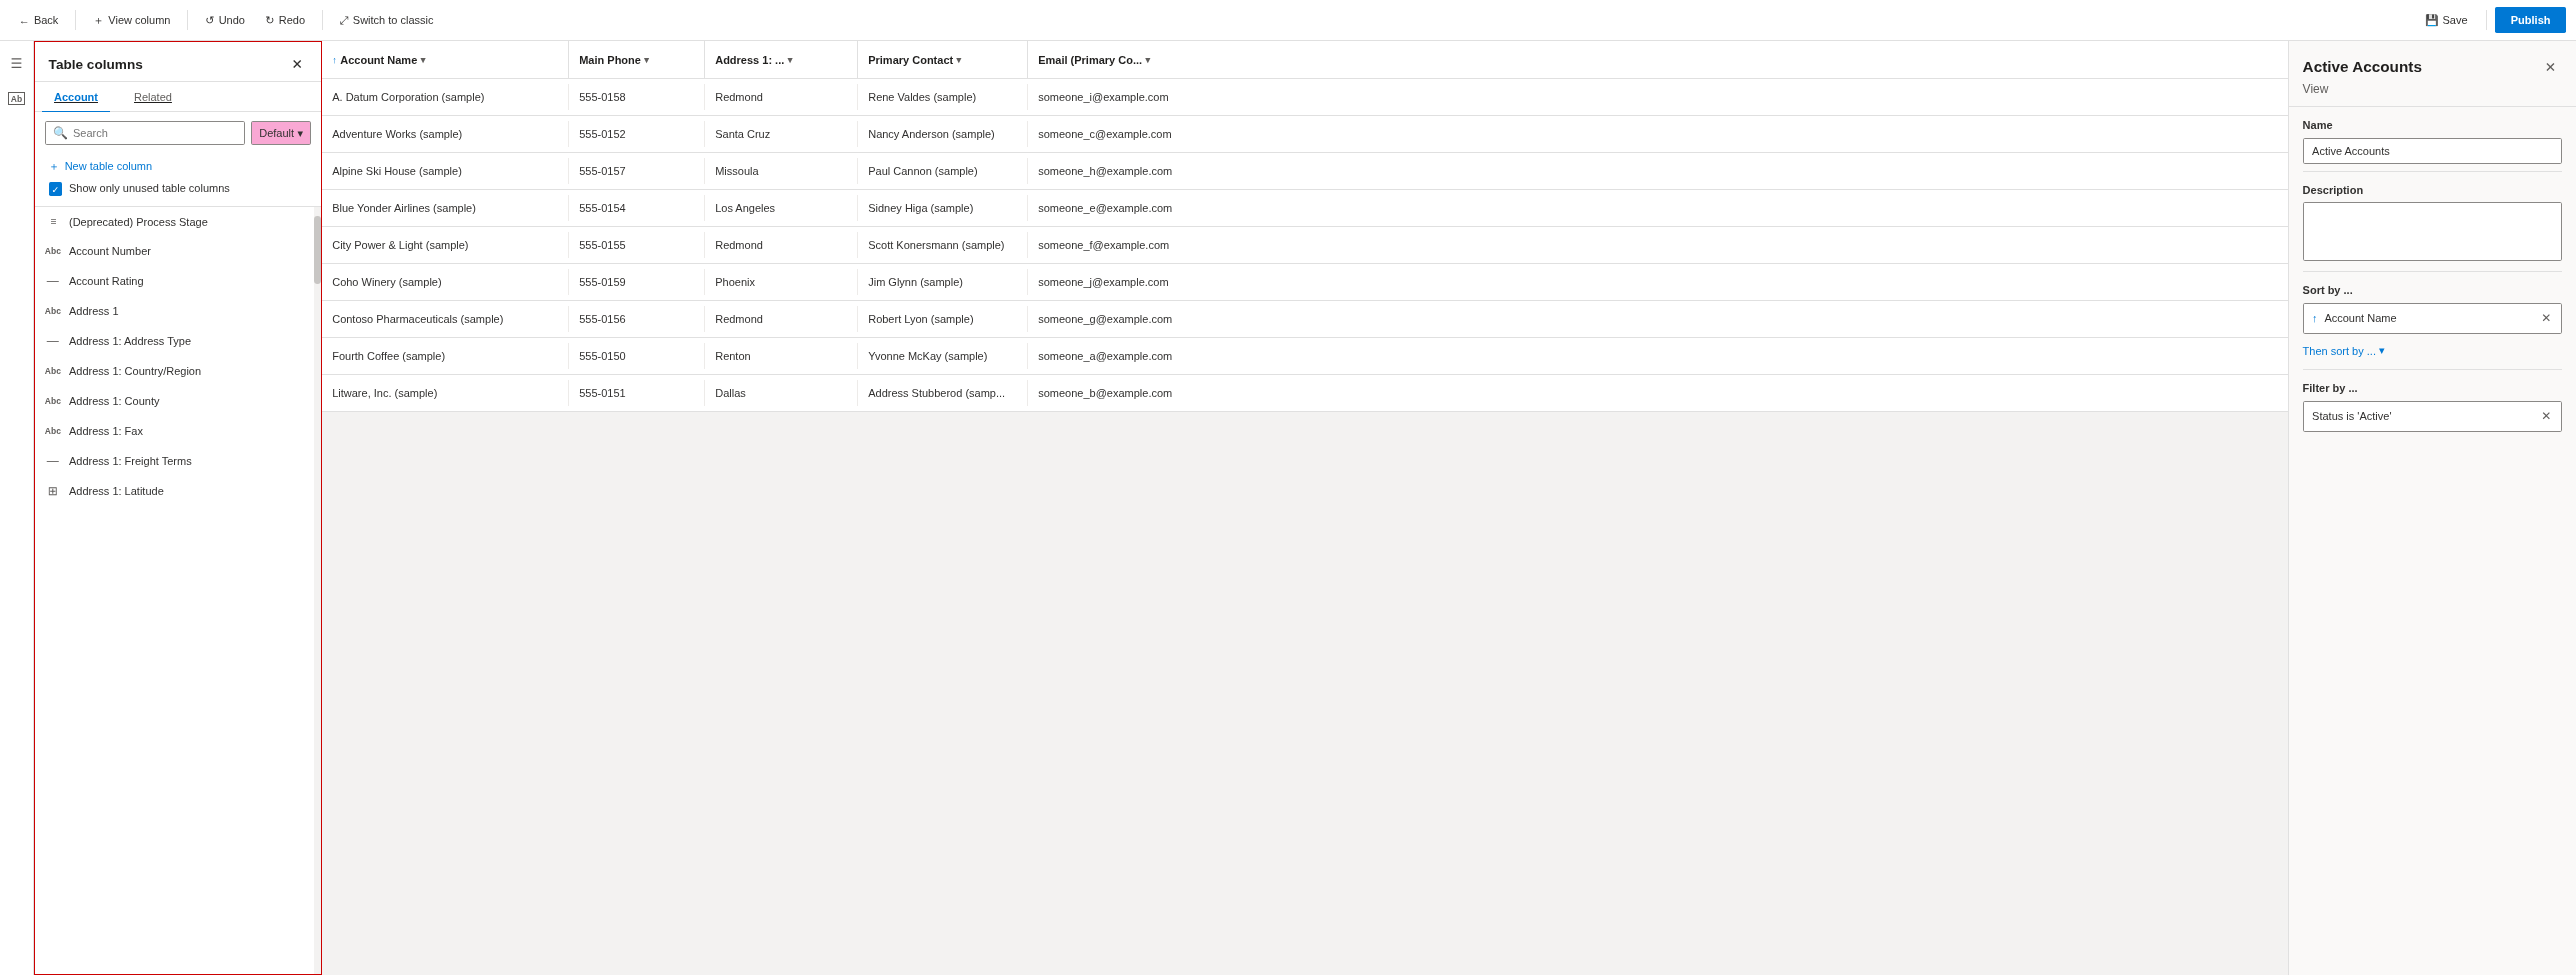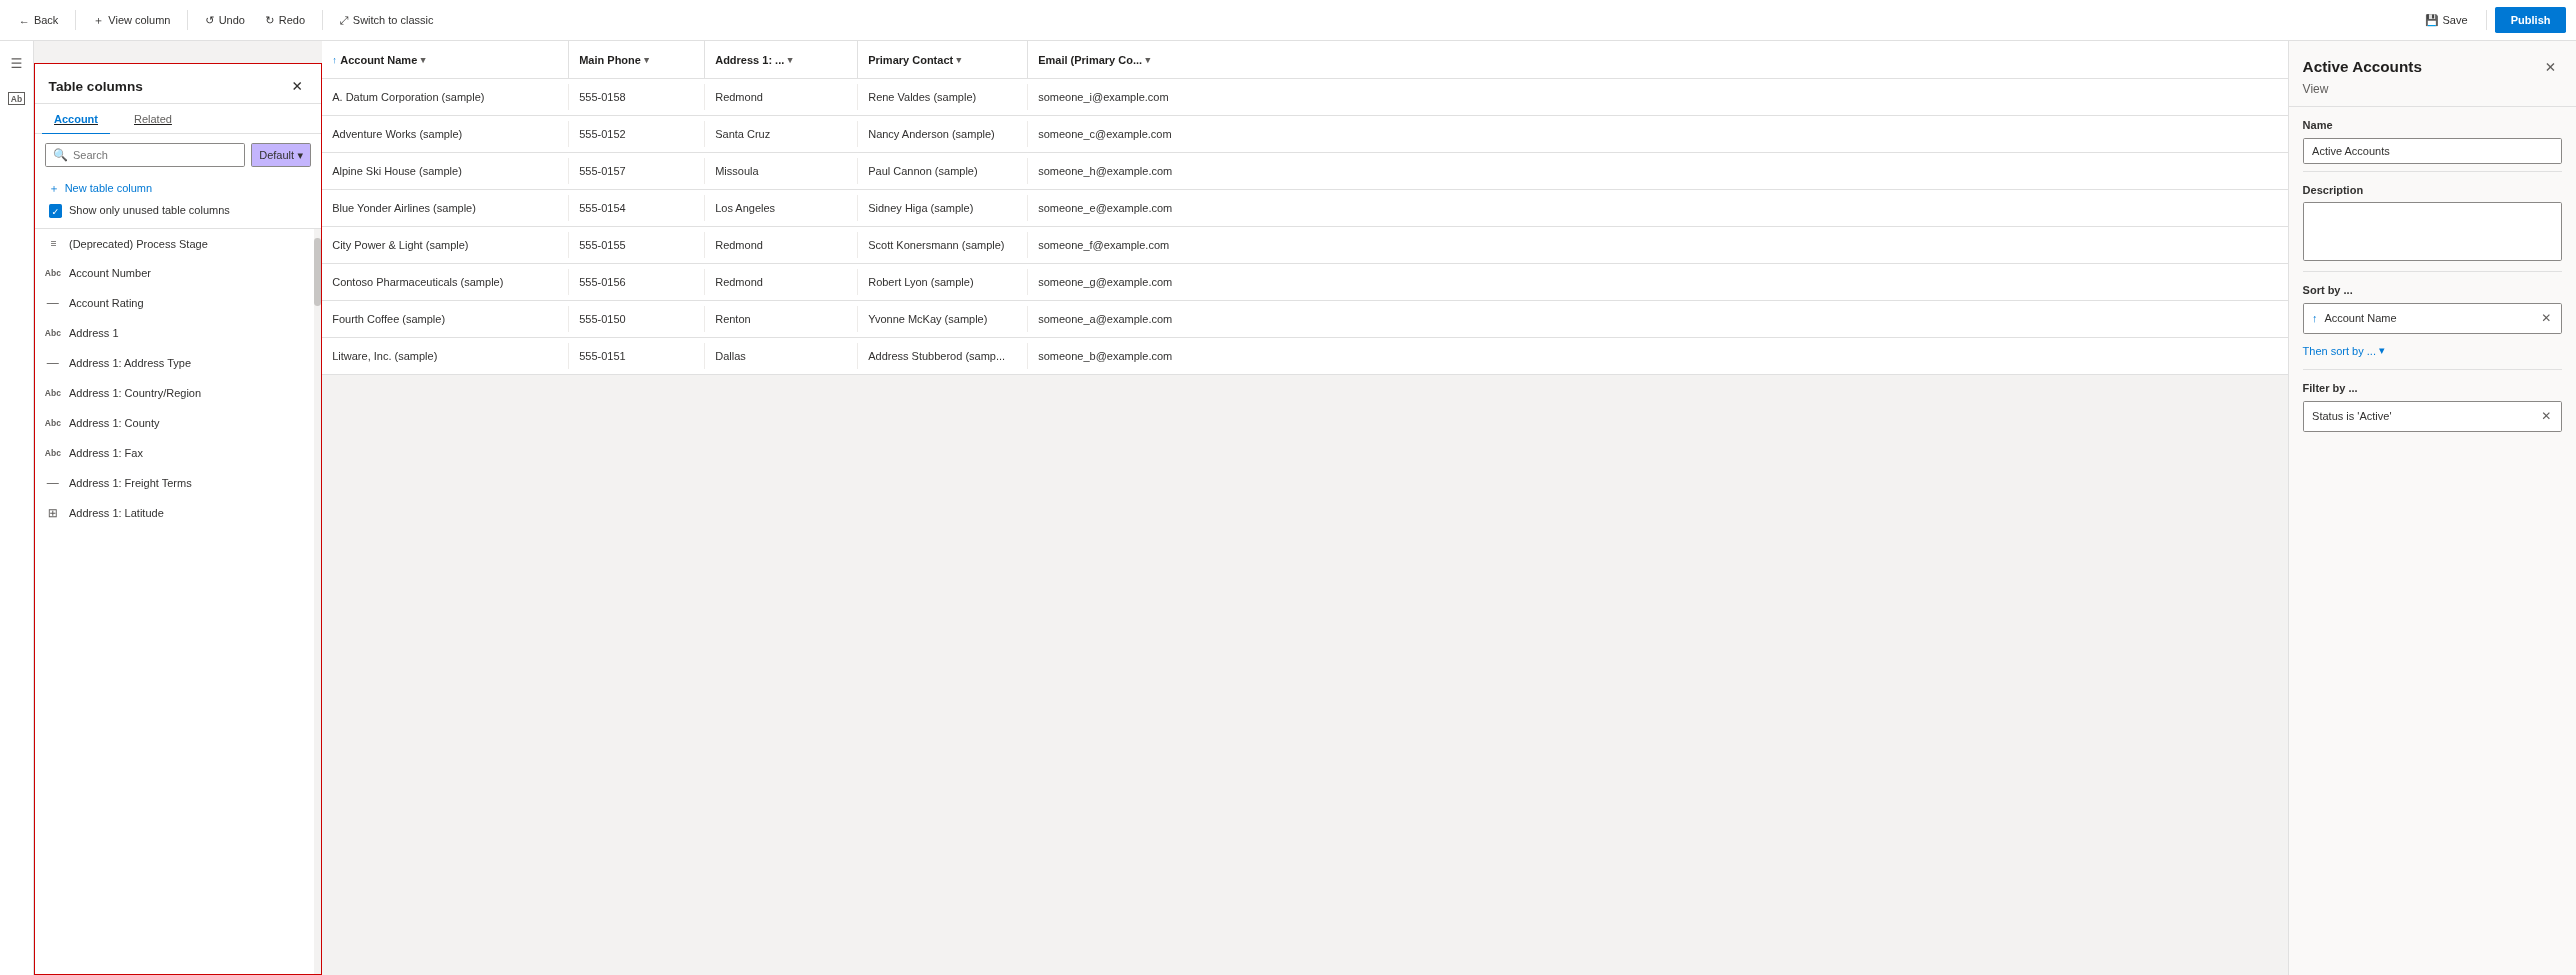--- a/index.html
+++ b/index.html
@@ -93,21 +93,20 @@
     }
 
     
     .columns-panel {
       width: 288px;
       background: #fff;
       border: 1.7px solid #cc0000;
       display: flex;
       flex-direction: column;
       flex-shrink: 0;
-      margin-top: 22px;
     }
     .columns-panel-header {
       display: flex;
       align-items: center;
       justify-content: space-between;
       padding: 12px 13.6px 6.8px;
       border-bottom: 0.8px solid #e0e0e0;
     }
     .columns-panel-title {
       font-size: 13.6px;
@@ -175,21 +174,21 @@
       color: #323130;
       width: 100%;
     }
     .default-dropdown {
       display: flex;
       align-items: center;
       gap: 3.4px;
       padding: 4.2px 6.8px;
       border: 0.8px solid #8a8886;
       border-radius: 1.7px;
-      background: #c4b5fd;
+      background: #f9a8d4;
       cursor: pointer;
       font-size: 11px;
       color: #323130;
       white-space: nowrap;
     }
 
     
     .panel-actions {
       padding: 3.4px 10.2px 6.8px;
       border-bottom: 0.8px solid #e0e0e0;
@@ -682,20 +681,27 @@
     <div class="grid-cell col-email">someone_e@example.com</div>
   </div>
         <div class="grid-row">
     <div class="grid-cell col-account">City Power &amp; Light (sample)</div>
     <div class="grid-cell col-phone">555-0155</div>
     <div class="grid-cell col-address">Redmond</div>
     <div class="grid-cell col-contact">Scott Konersmann (sample)</div>
     <div class="grid-cell col-email">someone_f@example.com</div>
   </div>
         <div class="grid-row">
+    <div class="grid-cell col-account">Coho Winery (sample)</div>
+    <div class="grid-cell col-phone">555-0159</div>
+    <div class="grid-cell col-address">Phoenix</div>
+    <div class="grid-cell col-contact">Jim Glynn (sample)</div>
+    <div class="grid-cell col-email">someone_j@example.com</div>
+  </div>
+        <div class="grid-row">
     <div class="grid-cell col-account">Contoso Pharmaceuticals (sample)</div>
     <div class="grid-cell col-phone">555-0156</div>
     <div class="grid-cell col-address">Redmond</div>
     <div class="grid-cell col-contact">Robert Lyon (sample)</div>
     <div class="grid-cell col-email">someone_g@example.com</div>
   </div>
         <div class="grid-row">
     <div class="grid-cell col-account">Fourth Coffee (sample)</div>
     <div class="grid-cell col-phone">555-0150</div>
     <div class="grid-cell col-address">Renton</div>

